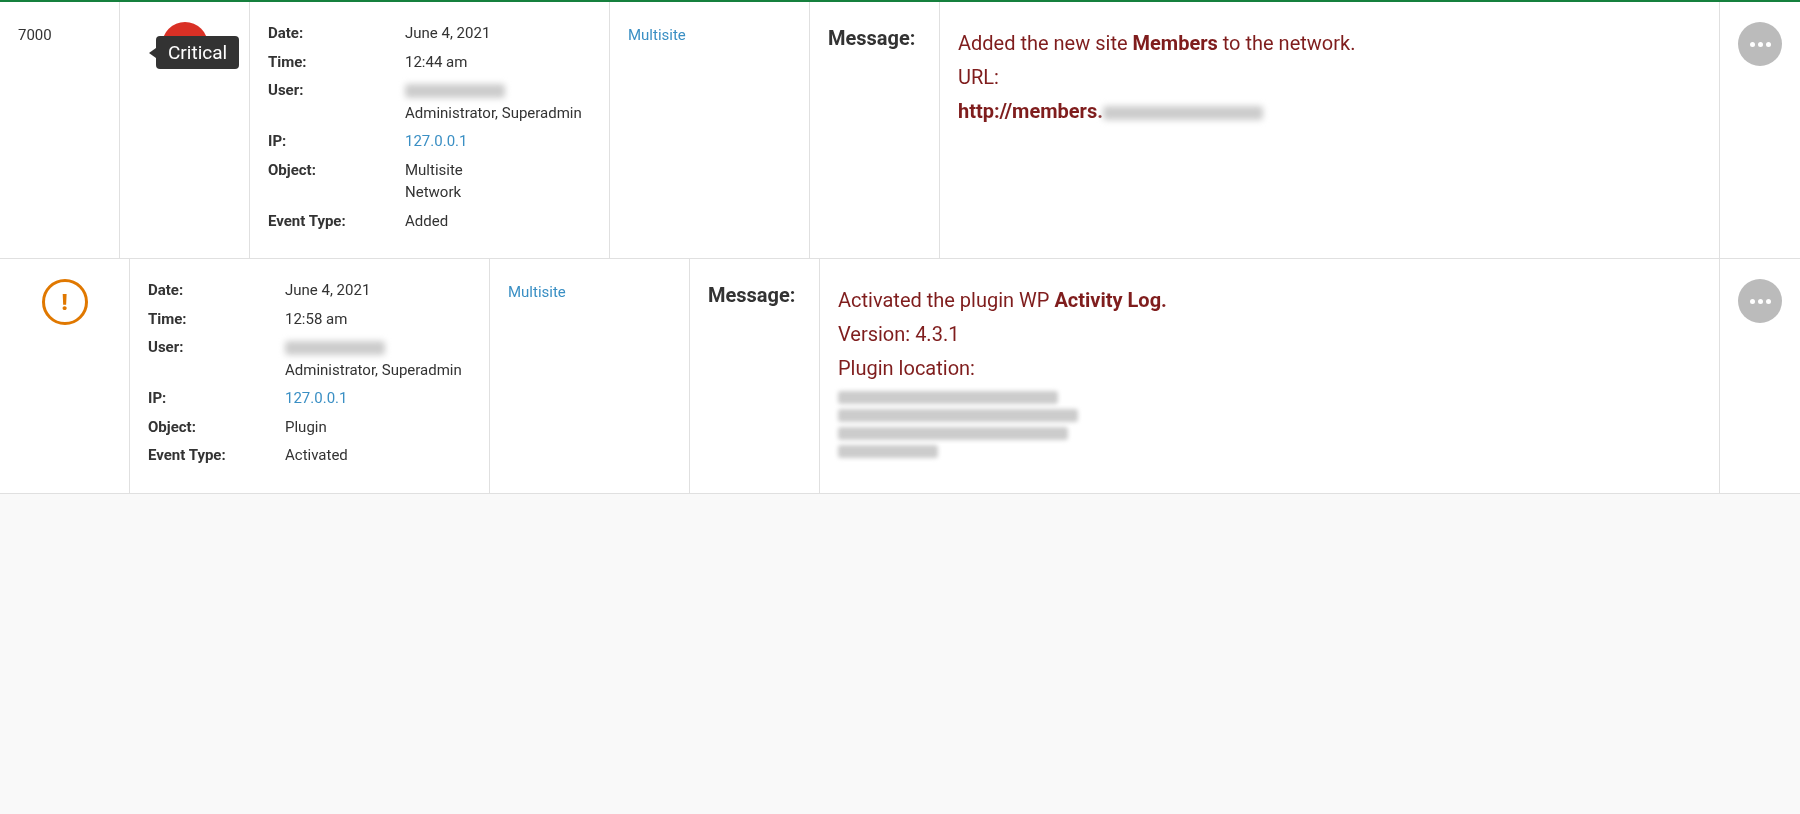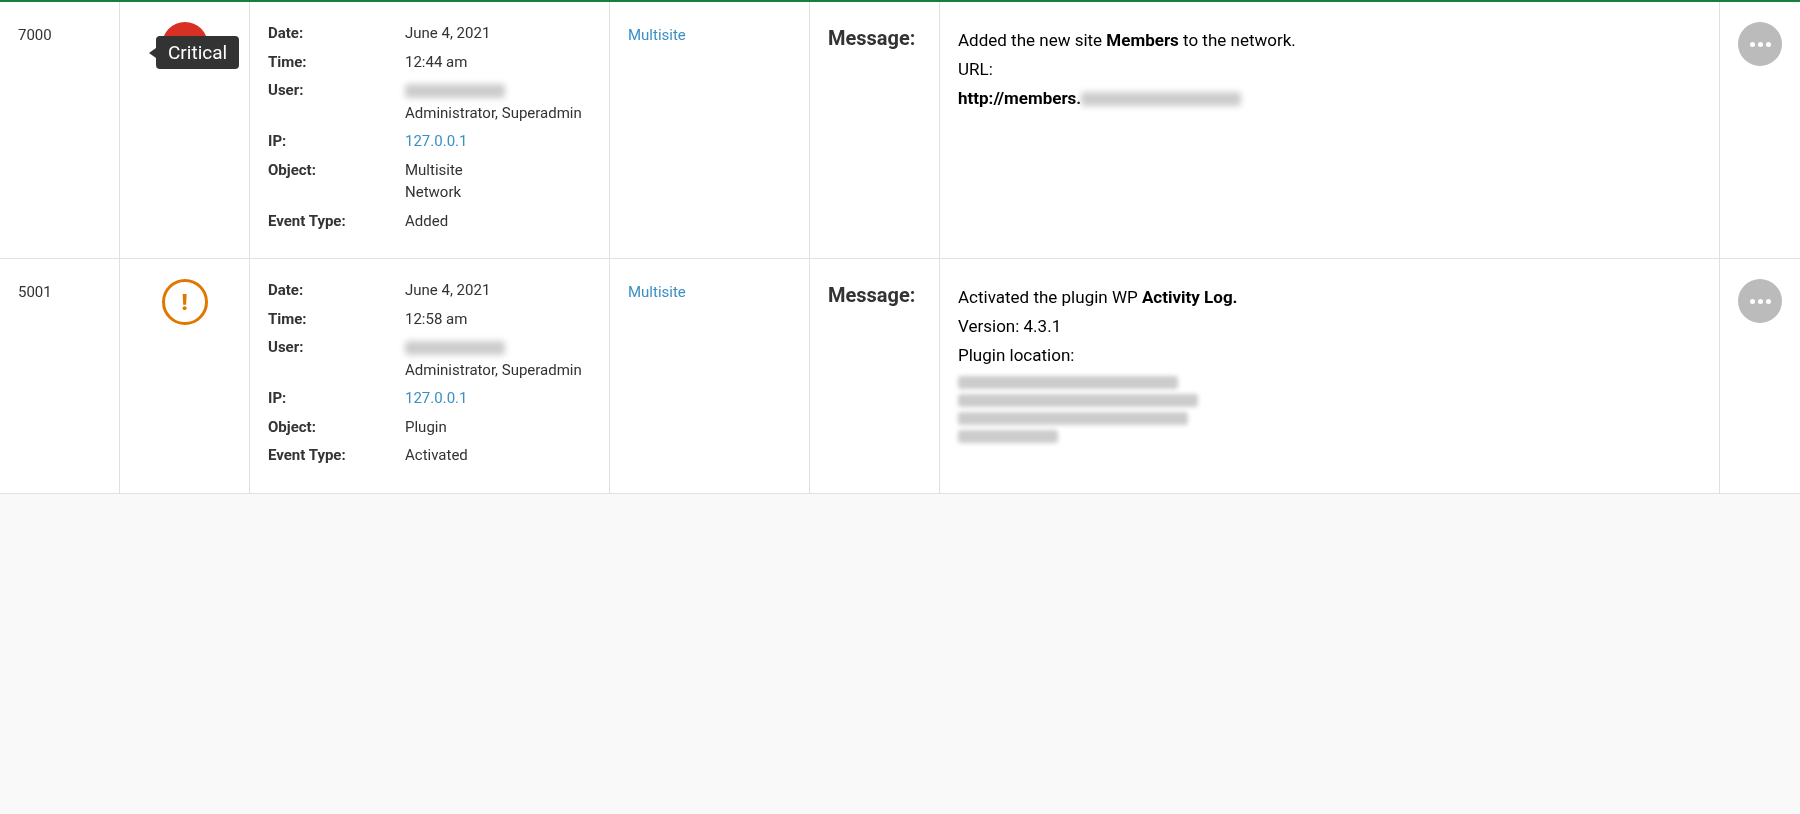--- a/index.html
+++ b/index.html
@@ -177,22 +177,22 @@
       border-radius: 3px;
       height: 14px;
       vertical-align: middle;
       filter: blur(3px);
       color: transparent;
       user-select: none;
     }
 
     .message-text {
       line-height: 1.7;
-      font-size: 17px;
-      color: #000000;
+      font-size: 20px;
+      color: #7f1d1d;
     }
     .message-text strong {
       font-weight: 700;
     }
 
     .blurred-block {
       height: 13px;
       background: #ccc;
       border-radius: 3px;
       margin-bottom: 5px;
@@ -269,23 +269,20 @@
           <div class="dot"></div>
           <div class="dot"></div>
           <div class="dot"></div>
         </div>
       </button>
     </div>
   </div>
 
   <div class="row">
 
-    <div class="cell cell-id">
-      <span>5001</span>
-    </div>
 
     <div class="cell cell-icon">
       <div class="icon-warning" title="Warning">!</div>
     </div>
 
     <div class="cell cell-details">
       <div class="detail-row">
         <span class="detail-label">Date:</span>
         <span class="detail-value">June 4, 2021</span>
       </div>

